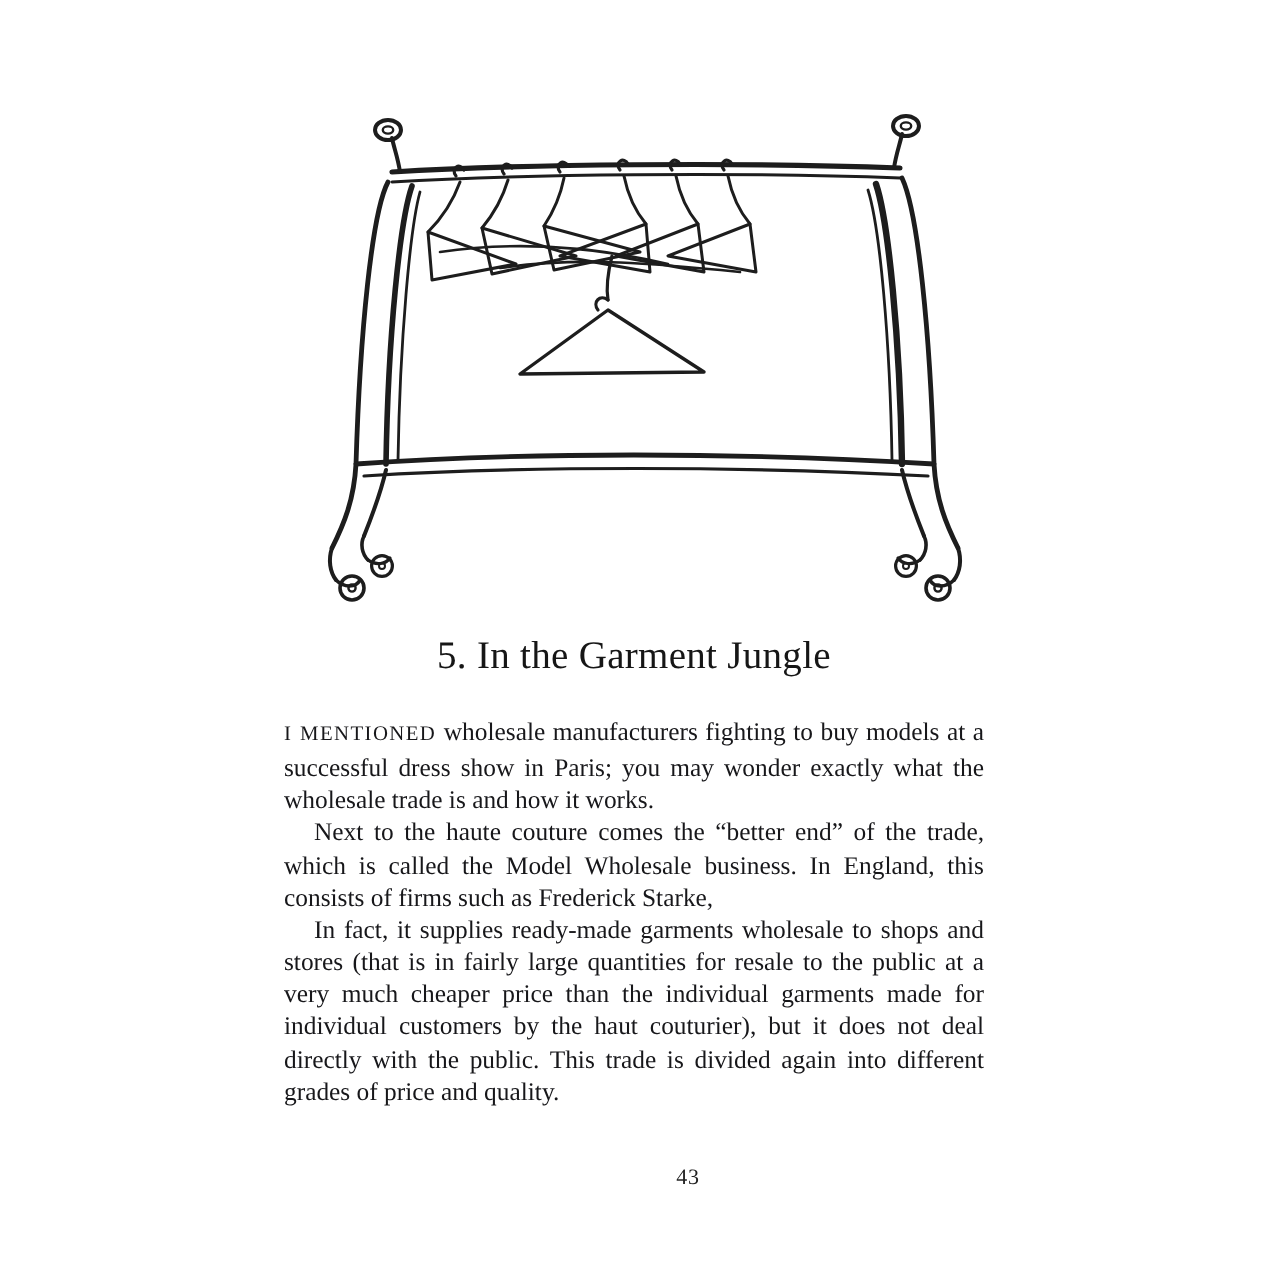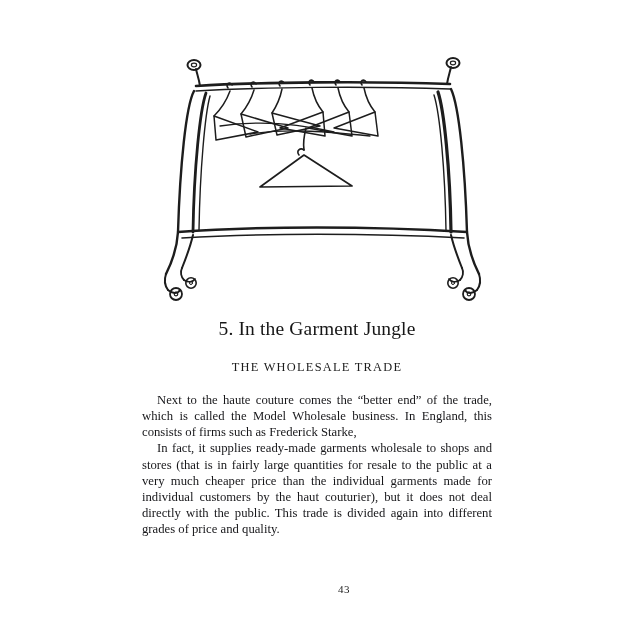--- a/index.html
+++ b/index.html
@@ -181,23 +181,23 @@
         <path d="M184 114 c-4 -3 -8 1 -5 5" stroke-width="1.6"></path>
         <path d="M184 119 L140 151 L232 150 Z" stroke-width="1.7"></path>
       </g>
     </svg>
   </div>
 
   <div class="textblock">
 
     <h1 class="chapter-title">5. In the Garment Jungle</h1>
 
-    <h2 class="section-title">THE WHOLESALE TRADE</h2>
 
     <div class="body-copy">
+      <p><span class="smallcaps">I MENTIONED</span><span> wholesale manufacturers fighting to buy models at a successful dress show in Paris; you may wonder exactly what the wholesale trade is and how it works.</span></p>
 
       <p class="indent">Next to the haute couture comes the “better end” of the trade, which is called the Model Wholesale business. In England, this consists of firms such as Frederick Starke,</p>
 
       <p class="indent">In fact, it supplies ready-made garments wholesale to shops and stores (that is in fairly large quantities for resale to the public at a very much cheaper price than the individual garments made for individual customers by the haut couturier), but it does not deal directly with the public. This trade is divided again into different grades of price and quality.</p>
     </div>
   </div>
 
   <div class="folio">43</div>
 
 </div>

